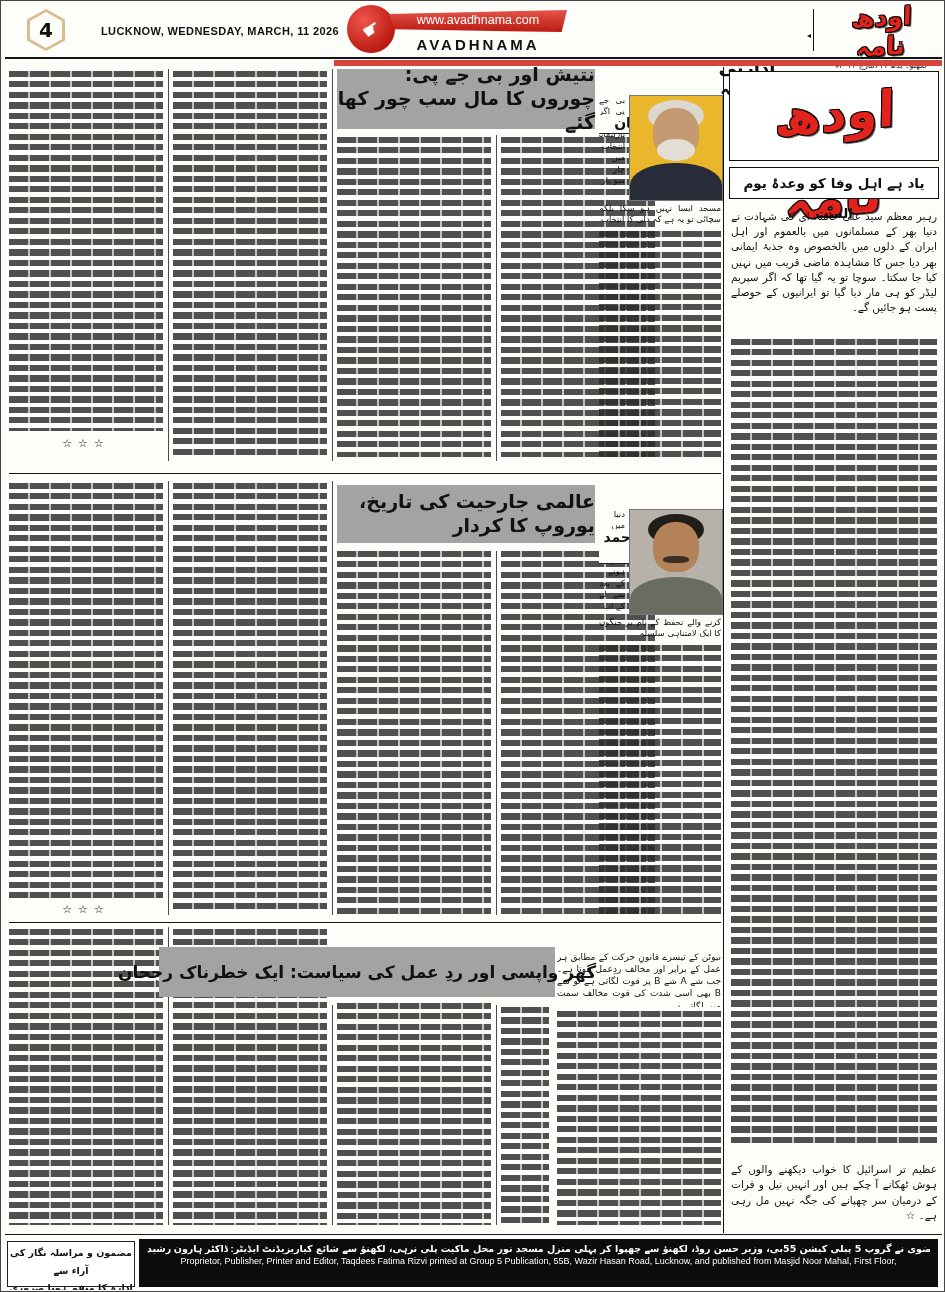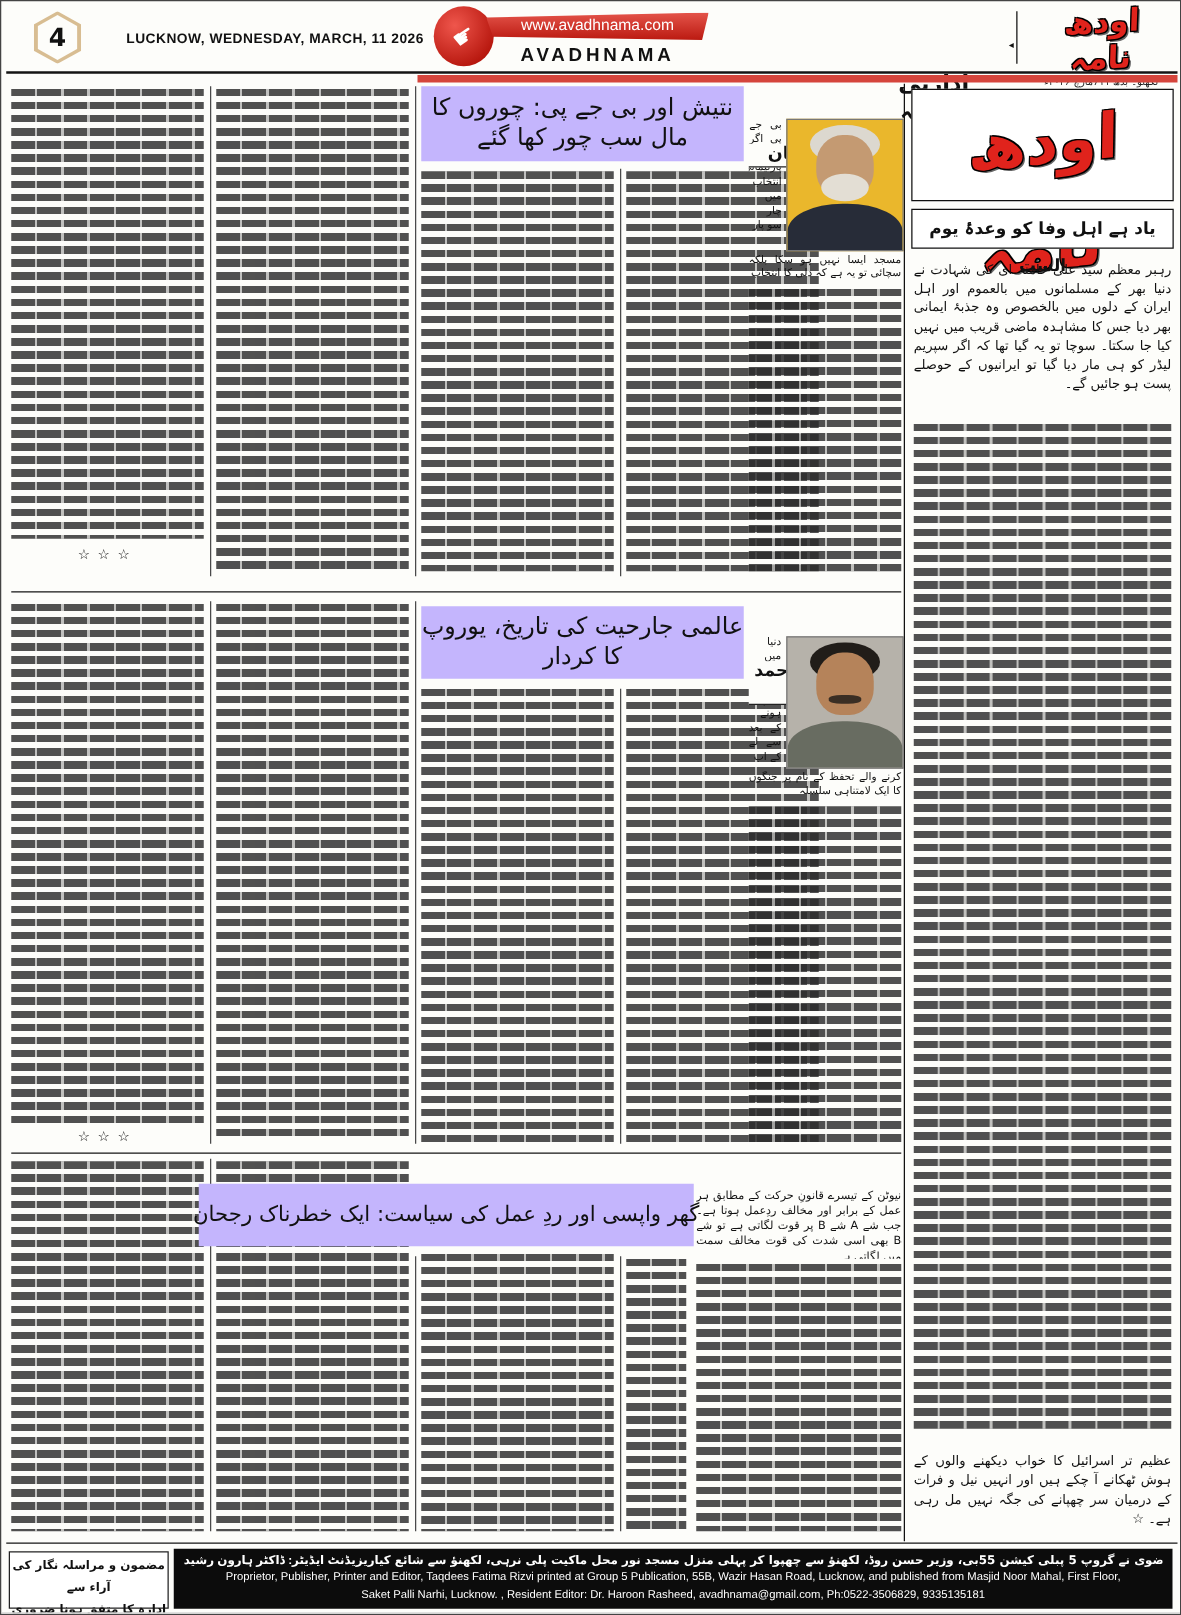--- a/index.html
+++ b/index.html
@@ -44,23 +44,23 @@
   .accent-bar{background:#d5453c;}
 
   .boxed{border:1.5px solid #111;background:#fff;}
   .mast-big{font-size:50px;transform:rotate(-5deg) skewX(-6deg);display:inline-block;}
   .ed-headline{font-weight:bold;font-size:13.5px;text-align:center;}
   .ed-body{display:flex;flex-direction:column;font-size:10.5px;line-height:1.45;
            text-align:justify;gap:16px;}
   .ed-body p{margin:0 0 4px 0;}
   .fillsim{flex:1;margin:3px 0;}
 
-  .art-headline{font-weight:normal;text-align:center;direction:rtl;
+  .art-headline{font-weight:bold;text-align:right;direction:rtl;
                 display:flex;align-items:center;justify-content:center;
-                background:#c4b5fd;z-index:2;}
+                background:#a3a3a3;z-index:2;}
   .byline{font-weight:bold;font-size:14px;
           border-bottom:1.5px solid #222;padding-bottom:2px;background:#fdfdfa;z-index:2;margin-top:48px;}
   .smalltxt{font-size:8.5px;line-height:1.35;text-align:justify;overflow:hidden;}
   .stars{font-size:11px;letter-spacing:6px;text-align:center;}
 
   .photo{border:1px solid #777;overflow:hidden;z-index:2;}
   .photo .hair,.photo .face,.photo .shoulders{position:absolute;}
   .photo .hair{left:20%;top:4%;width:60%;height:30%;border-radius:50%;}
   .photo .face{left:25%;top:12%;width:50%;height:48%;border-radius:46% 46% 42% 42%;}
   .photo .shoulders{left:0;bottom:-8%;width:100%;height:44%;border-radius:48% 48% 0 0;}
@@ -213,18 +213,17 @@
     <div>مضمون و مراسلہ نگار کی آراء سے</div>
     <div>ادارہ کا متفق ہونا ضروری نہیں</div>
   </div>
 
   <div class="abs footer-bar" style="left:138px;top:1238px;width:799px;height:48px;">
     <div class="footer-urdu-row">
       <span class="eng" style="direction:ltr;">ریزیڈنٹ ایڈیٹر: ڈاکٹر ہارون رشید</span>
       <span class="urdu">مالک، پبلشر، پرنٹر و ایڈیٹر تقدیس فاطمہ رضوی نے گروپ 5 پبلی کیشن 55بی، وزیر حسن روڈ، لکھنؤ سے چھپوا کر پہلی منزل مسجد نور محل ماکیت پلی نرہی، لکھنؤ سے شائع کیا</span>
     </div>
     <div class="footer-eng eng">Proprietor, Publisher, Printer and Editor, Taqdees Fatima Rizvi printed at Group 5 Publication, 55B, Wazir Hasan Road, Lucknow, and published from Masjid Noor Mahal, First Floor,</div>
-    <div class="footer-eng eng">Saket Palli Narhi, Lucknow. , Resident Editor: Dr. Haroon Rasheed, avadhnama@gmail.com, Ph:0522-3506829,  9335135181</div>
   </div>
 
   <div class="abs" style="left:0;top:1289px;width:945px;height:2px;background:#888;border-top:1px solid #fff;"></div>
 
 </div>
 
 </body></html>

